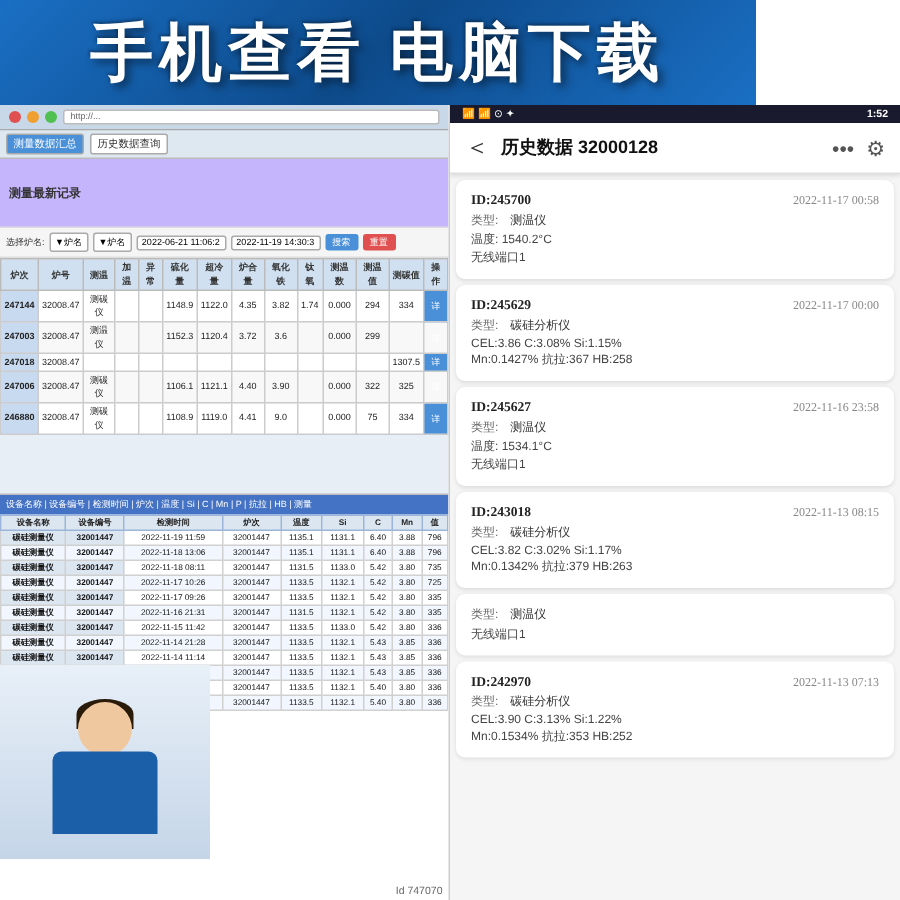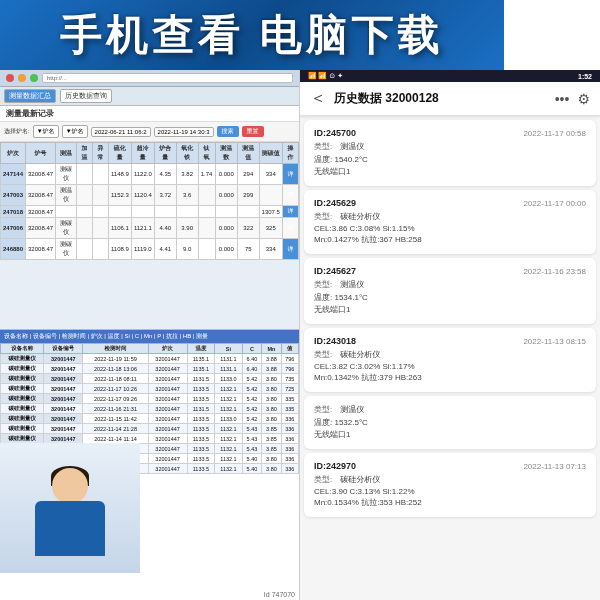--- a/index.html
+++ b/index.html
@@ -82,22 +82,22 @@
       font-size: 7px;
       border-radius: 2px;
       cursor: pointer;
     }
     .pc-nav-tab.active {
       background: #4a90d9;
       color: #fff;
     }
 
     .section-title {
-      background: #ffffff;
-      padding: 2px 6px;
+      background: #c4b5fd;
+      padding: 17px 6px;
       font-size: 8px;
       color: #333;
       border-bottom: 1px solid #ddd;
       font-weight: bold;
     }
 
     .filter-row {
       display: flex;
       gap: 3px;
       padding: 3px 4px;
@@ -279,20 +279,21 @@
       border-radius: 6px;
       padding: 8px 10px;
       box-shadow: 0 1px 3px rgba(0,0,0,0.1);
     }
 
     .record-header {
       display: flex;
       justify-content: space-between;
       align-items: center;
       margin-bottom: 3px;
+      font-family: Liberation Serif, serif;
     }
     .record-id {
       font-size: 9px;
       font-weight: bold;
       color: #222;
     }
     .record-datetime {
       font-size: 8px;
       color: #888;
     }
@@ -742,21 +743,20 @@
             <span class="record-type-value">碳硅分析仪</span>
           </div>
           <div class="record-detail">CEL:3.82  C:3.02%  Si:1.17%</div>
           <div class="record-detail">Mn:0.1342%  抗拉:379  HB:263</div>
         </div>
         <div class="mobile-record-card">
           <div class="record-type-row">
             <span class="record-type-label">类型:</span>
             <span class="record-type-value">测温仪</span>
           </div>
-          <div class="record-detail">温度: 1532.5°C</div>
           <div class="record-detail">无线端口1</div>
         </div>
         <div class="mobile-record-card">
           <div class="record-header">
             <span class="record-id">ID:242970</span>
             <span class="record-datetime">2022-11-13 07:13</span>
           </div>
           <div class="record-type-row">
             <span class="record-type-label">类型:</span>
             <span class="record-type-value">碳硅分析仪</span>

